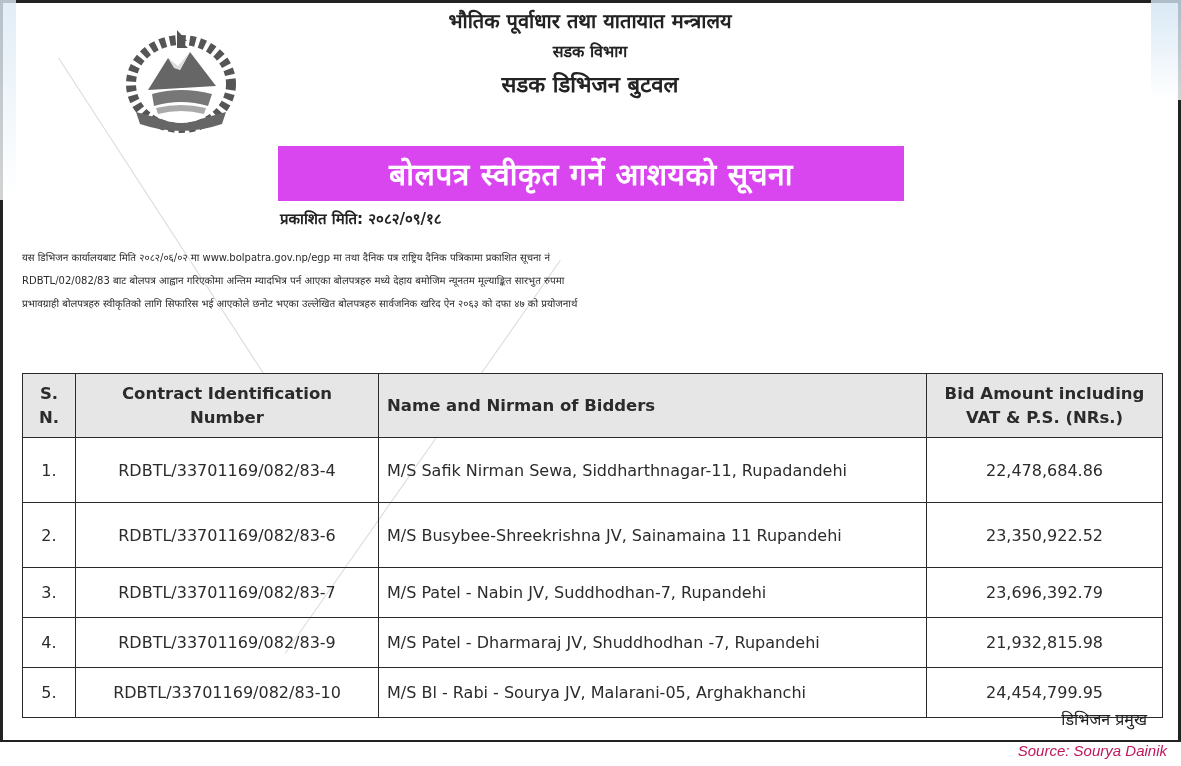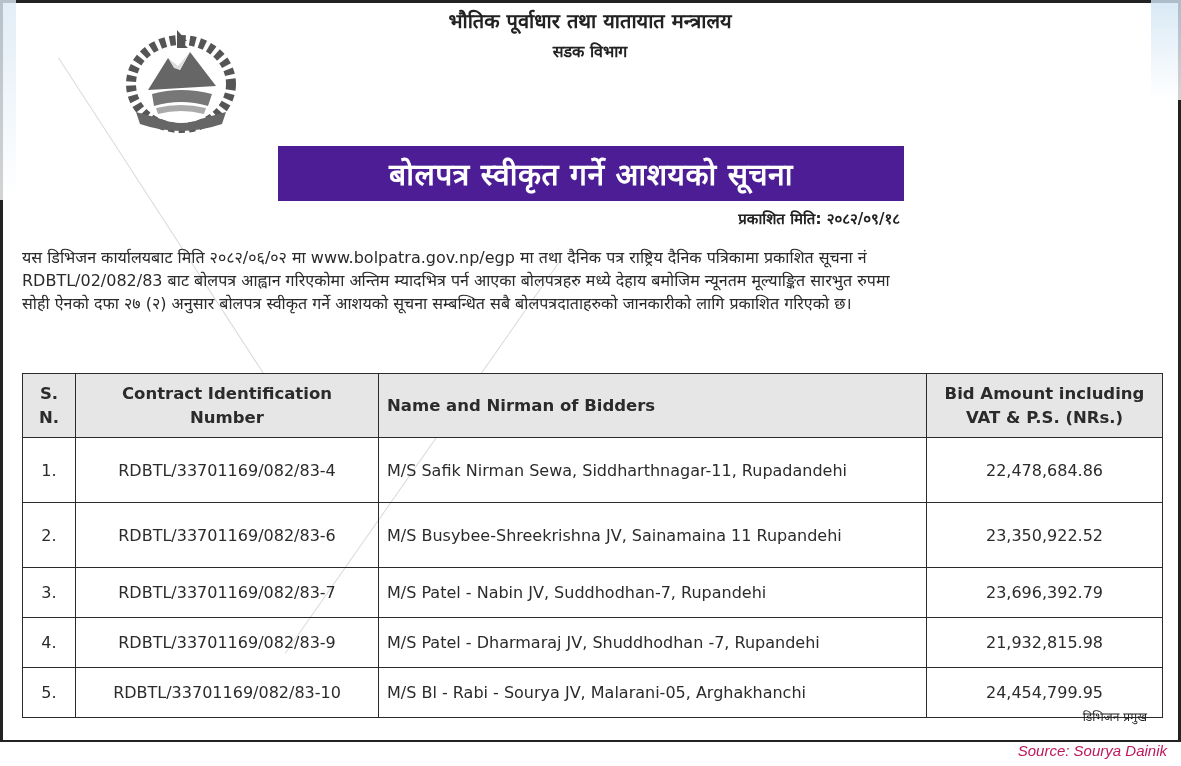--- a/index.html
+++ b/index.html
@@ -22,51 +22,51 @@
     .header-lines {
       position: absolute; left: 280px; width: 620px; top: 6px; text-align: center;
       font-family: "DejaVu Sans", sans-serif; font-weight: bold; color: #222;
     }
     .h-line1 { font-size: 20px; line-height: 28px; }
     .h-line2 { font-size: 20px; line-height: 30px; }
     .h-line3 { font-size: 16px; line-height: 32px; }
     .h-line4 { font-size: 22px; line-height: 34px; }
     .title-bar {
       position: absolute; left: 278px; top: 146px; width: 626px; height: 55px;
-      background: #4c1d95; color: #fff; display: flex; align-items: center; justify-content: center;
+      background: #d946ef; color: #fff; display: flex; align-items: center; justify-content: center;
       font-size: 30px; font-weight: bold; letter-spacing: 0.5px;
     }
     .pub-date {
-      position: absolute; left: 280px; width: 620px; top: 208px; text-align: right;
+      position: absolute; left: 280px; width: 620px; top: 208px; text-align: left;
       font-size: 15px; font-weight: bold; color: #222;
     }
     .body-text {
       position: absolute; left: 22px; top: 246px; width: 1140px;
-      font-size: 16px; line-height: 23.2px; color: #2a2a2a; text-align: justify;
+      font-size: 10px; line-height: 23.2px; color: #2a2a2a; text-align: justify;
     }
     .body-text .line { display: block; white-space: nowrap; overflow: hidden; }
     .table-wrap {
       position: absolute; left: 22px; top: 373px; width: 1140px;
     }
     table {
       border-collapse: collapse; width: 1140px; table-layout: fixed;
       font-family: "DejaVu Sans", sans-serif; font-size: 16px; color: #2b2b2b;
     }
     th, td { border: 1.5px solid #2b2b2b; padding: 0 8px; vertical-align: middle; }
     th { background: #e6e6e6; font-weight: bold; height: 63px; line-height: 24px; font-size: 16.5px; }
     col.c-sn { width: 53px; }
     col.c-id { width: 303px; }
     col.c-name { width: 548px; }
     col.c-amt { width: 236px; }
     td { height: 49px; line-height: 23px; }
     tr.r-tall td { height: 64px; }
     .cen { text-align: center; }
     .left { text-align: left; }
     .signature {
-      position: absolute; right: 34px; top: 708px; font-size: 12px; color: #222;
+      position: absolute; right: 34px; top: 708px; font-size: 16px; color: #222;
     }
     .source {
       position: absolute; right: 14px; top: 742px; font-size: 15px; font-style: italic; color: #be185d;
       font-family: "Liberation Sans", sans-serif;
     }
   </style>
 </head>
 <body>
 
 <div class="frame"></div>
@@ -83,29 +83,30 @@
     <path d="M34 66 Q63 58 94 66 L90 78 Q63 70 36 78 Z" fill="#777"></path>
     <path d="M38 80 Q63 74 88 80 L86 86 Q63 80 40 86 Z" fill="#aaa"></path>
     <path d="M18 84 L40 90 Q63 100 86 90 L108 84 L104 96 Q63 110 22 96 Z" fill="#666"></path>
     <path d="M59 2 L59 20 L70 20 L63 13 L69 13 L59 2 Z" fill="#555"></path>
   </svg>
 </div>
 
 <div class="header-lines">
   <div class="h-line2">भौतिक पूर्वाधार तथा यातायात मन्त्रालय</div>
   <div class="h-line3">सडक विभाग</div>
+  <div class="h-line4">सडक डिभिजन बुटवल</div>
 </div>
 
 <div class="title-bar">बोलपत्र स्वीकृत गर्ने आशयको सूचना</div>
 <div class="pub-date">प्रकाशित मिति: २०८२/०९/१८</div>
 
 <div class="body-text">
   <span class="line">यस डिभिजन कार्यालयबाट मिति २०८२/०६/०२ मा www.bolpatra.gov.np/egp मा तथा दैनिक पत्र राष्ट्रिय दैनिक पत्रिकामा प्रकाशित सूचना नं</span>
   <span class="line">RDBTL/02/082/83 बाट बोलपत्र आह्वान गरिएकोमा अन्तिम म्यादभित्र पर्न आएका बोलपत्रहरु मध्ये देहाय बमोजिम न्यूनतम मूल्याङ्कित सारभुत रुपमा</span>
-  <span class="line">सोही ऐनको दफा २७ (२) अनुसार बोलपत्र स्वीकृत गर्ने आशयको सूचना सम्बन्धित सबै बोलपत्रदाताहरुको जानकारीको लागि प्रकाशित गरिएको छ।</span>
+  <span class="line">प्रभावग्राही बोलपत्रहरु स्वीकृतिको लागि सिफारिस भई आएकोले छनोट भएका उल्लेखित बोलपत्रहरु सार्वजनिक खरिद ऐन २०६३ को दफा ४७ को प्रयोजनार्थ</span>
 </div>
 
 <div class="table-wrap">
   <table>
     <colgroup>
       <col class="c-sn">
         <col class="c-id">
         <col class="c-name">
         <col class="c-amt">
     </colgroup>

